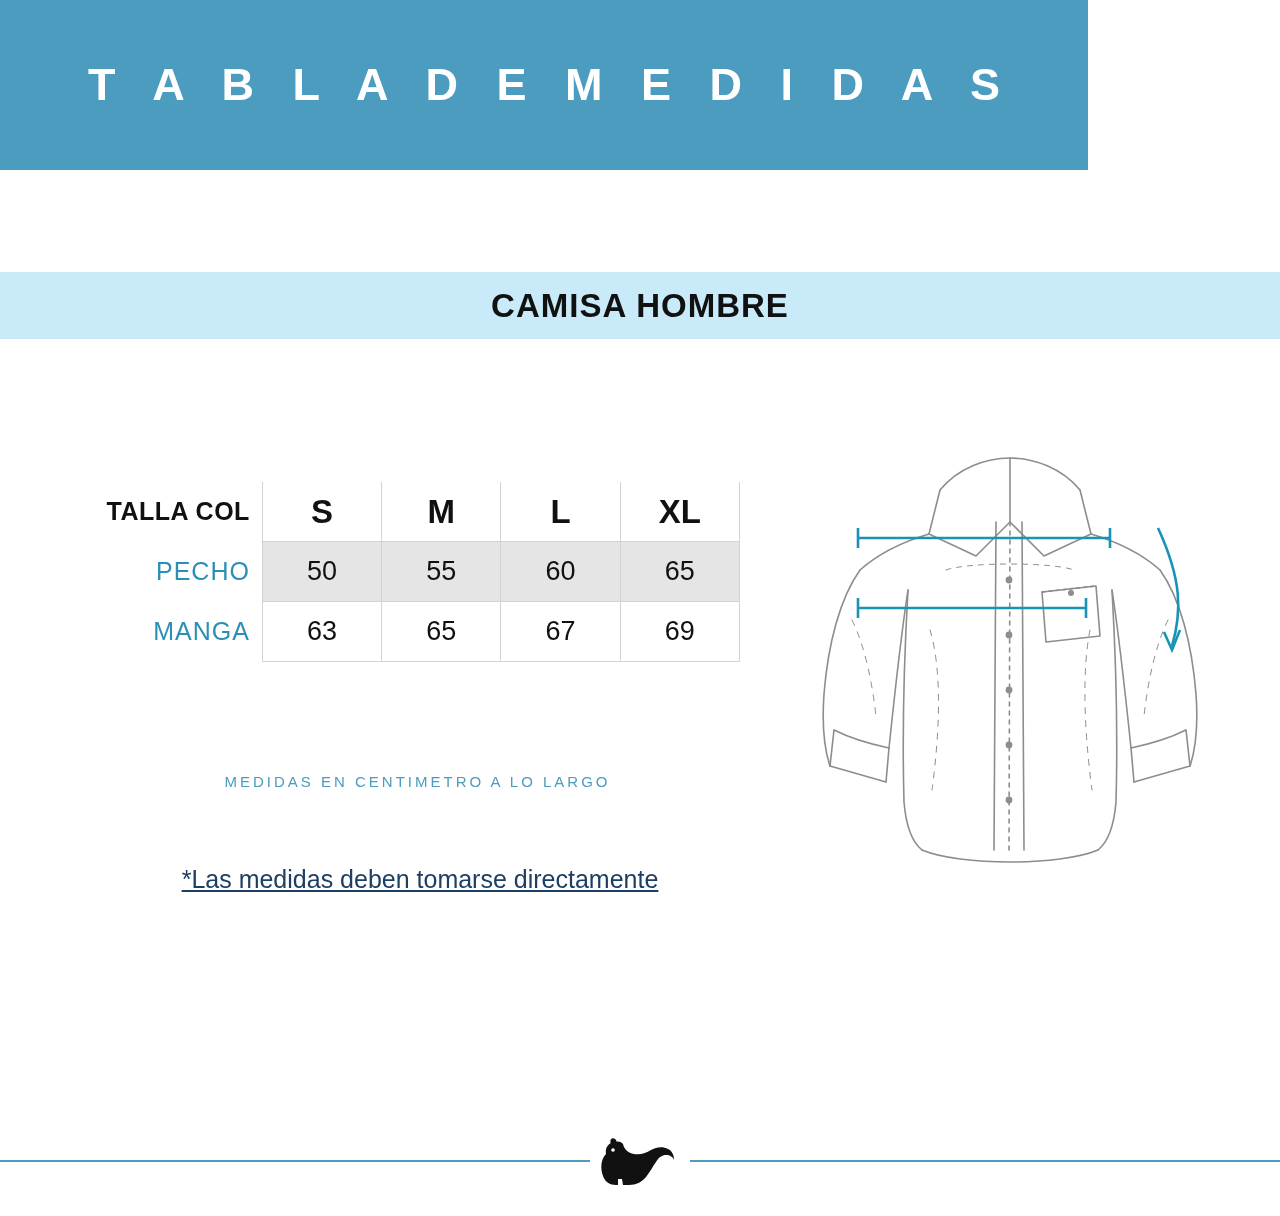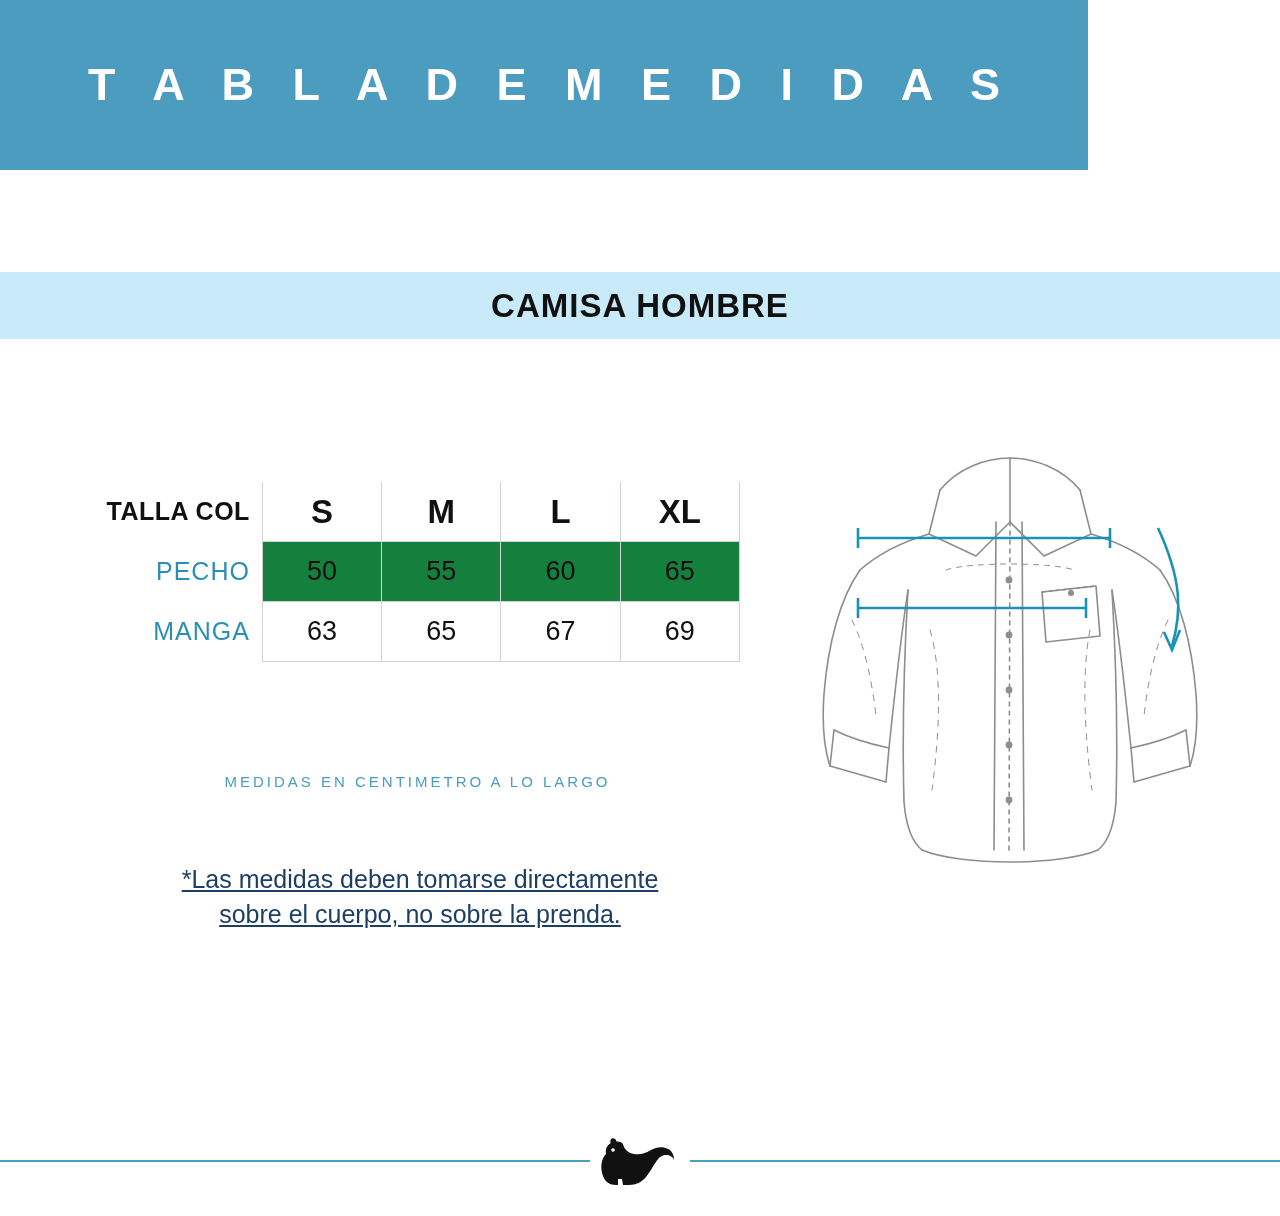--- a/index.html
+++ b/index.html
@@ -106,21 +106,21 @@
   .size-head.first { border-left: 1px solid #cfd4d6; }
   .size-head.last { border-right: 1px solid #cfd4d6; }
   .cell {
     font-size: 27px;
     color: #111111;
     border-left: 1px solid #cfd4d6;
     border-bottom: 1px solid #cfd4d6;
   }
   .cell.last { border-right: 1px solid #cfd4d6; }
   tr.highlight .cell {
-    background: #15803d;
+    background: #e5e5e5;
   }
 
   .table-note {
     position: absolute;
     left: 90px;
     top: 773px;
     width: 655px;
     text-align: center;
     color: #4b9cbf;
     font-size: 15px;
@@ -217,21 +217,20 @@
         <td class="cell last">69</td>
       </tr>
     </tbody>
   </table>
 </div>
 
 <div class="table-note">MEDIDAS EN CENTIMETRO A LO LARGO</div>
 
 <div class="footnote">
   <div>*Las medidas deben tomarse directamente</div>
-  <div>sobre el cuerpo, no sobre la prenda.</div>
 </div>
 
 <div class="illustration">
   <svg width="440" height="450" viewBox="0 0 440 450" xmlns="http://www.w3.org/2000/svg">
     <g fill="none" stroke="#8d8d8d" stroke-width="1.6" stroke-linecap="round" stroke-linejoin="round">
 
       <path d="M150 60 C168 38 196 28 220 28 C244 28 272 38 290 60"></path>
       <path d="M150 60 L139 104 L186 126 L220 92"></path>
       <path d="M290 60 L301 104 L254 126 L220 92"></path>
       <path d="M220 28 L220 92"></path>

